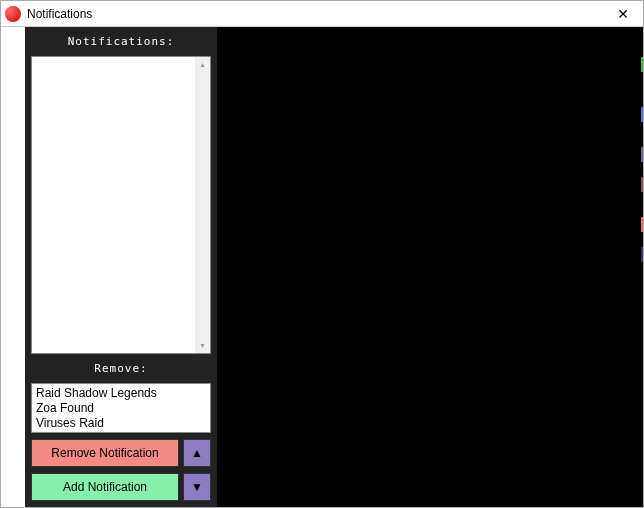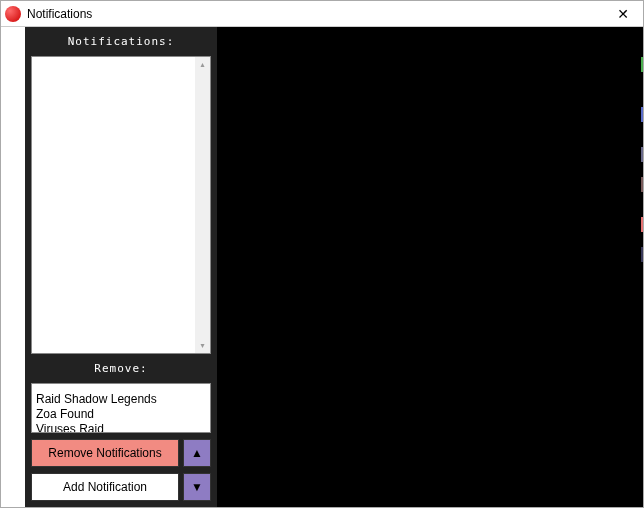--- a/index.html
+++ b/index.html
@@ -106,21 +106,21 @@
     color: #999;
     font-size: 8px;
     position: absolute;
     left: 0;
   }
   .scrollbar-arrow.up { top: 0; }
   .scrollbar-arrow.down { bottom: 0; }
   .control-list {
     height: 50px;
     line-height: 1.25;
-    padding: 8px 4px;
+    padding: 2px 4px;
     font-size: 12px;
   }
   .control-list div {
     white-space: nowrap;
   }
   .button-row {
     display: flex;
     width: 100%;
     gap: 4px;
   }
@@ -134,21 +134,21 @@
     cursor: pointer;
   }
   .btn-main {
     flex: 1;
   }
   .btn-arrow {
     width: 28px;
     font-weight: bold;
   }
   .btn-remove { background: #f28b82; }
-  .btn-add { background: #ffffff; }
+  .btn-add { background: #86efac; }
   .btn-violet { background: #8e7cc3; }
   .right-edge-strip {
     position: absolute;
     right: 0;
     width: 2px;
   }
 </style>
 </head>
 <body>
 
@@ -176,21 +176,21 @@
       <div class="section-label">Remove:</div>
 
       <div class="white-box control-list">
         <div>Raid Shadow Legends</div>
         <div>Zoa Found</div>
         <div>Viruses Raid</div>
       </div>
 
       <div class="button-row">
         <div class="btn btn-main btn-remove">
-          <span>Remove Notifications</span>
+          <span>Remove Notification</span>
         </div>
         <div class="btn btn-arrow btn-violet">
           <span>▲</span>
         </div>
       </div>
 
       <div class="button-row">
         <div class="btn btn-main btn-add">
           <span>Add Notification</span>
         </div>

